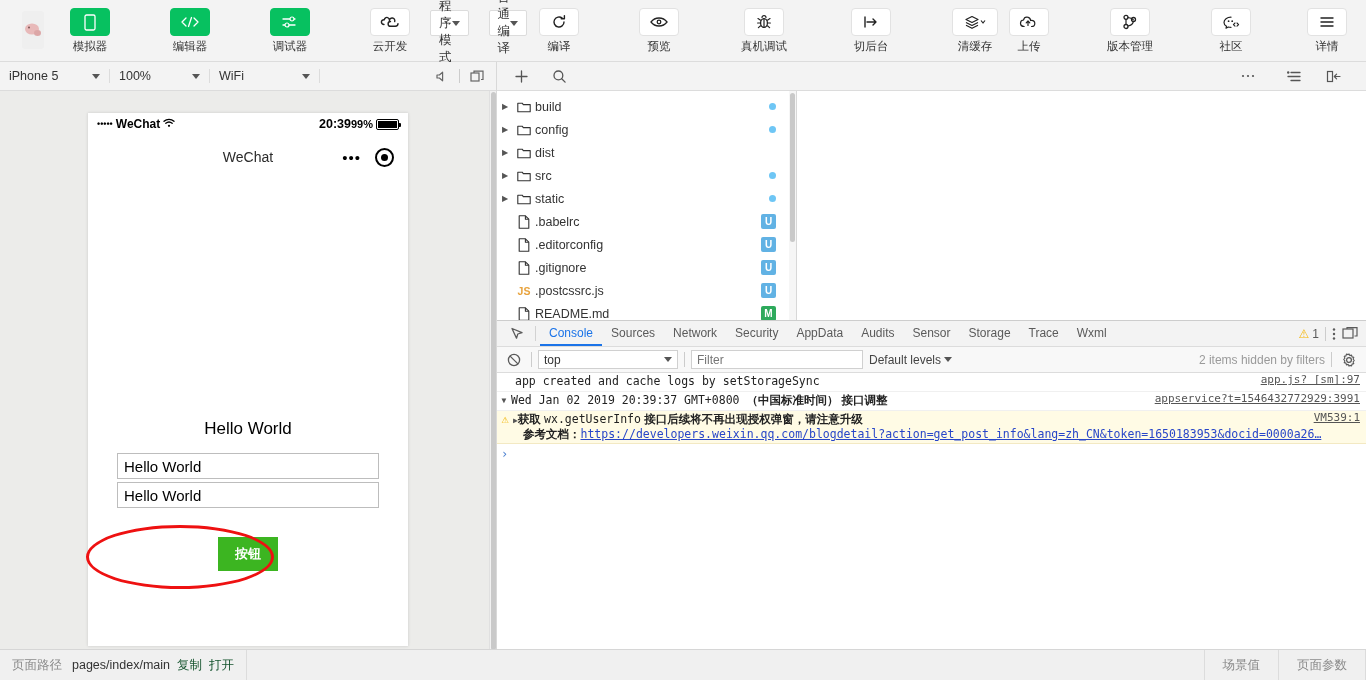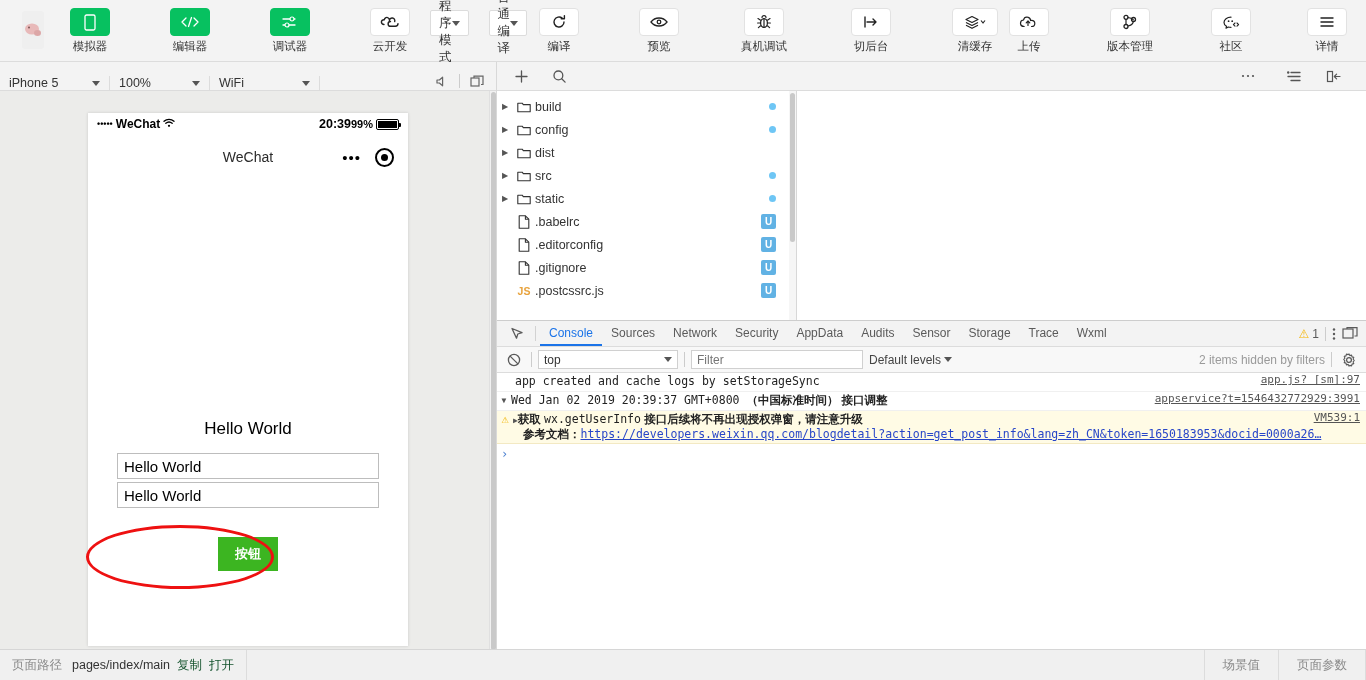--- a/index.html
+++ b/index.html
@@ -63,21 +63,21 @@
   .sim-pane {
     width: 497px; min-width: 497px;
     display: flex; flex-direction: column;
     background: #fff;
     border-right: 1px solid #d8d8d8;
     position: relative;
   }
   .sim-bar {
     height: 29px; min-height: 29px; background: #f3f3f3;
     border-bottom: 1px solid #dcdcdc;
-    display: flex; align-items: flex-end;
+    display: flex; align-items: center;
   }
   .sim-sel {
     display: flex; align-items: center; justify-content: space-between;
     padding: 0 9px; border-right: 1px solid #dcdcdc;
     font-size: 12.5px; color: #333; cursor: pointer;
   }
   .sim-sel.dev { width: 110px; }
   .sim-sel.zoom { width: 100px; }
   .sim-sel.net { width: 110px; }
   .sim-bar-spacer { flex: 1; }
@@ -638,20 +638,31 @@
               <span class="ft-name">.gitignore</span>
               <span class="ft-badge u">U</span>
             </div>
             <div class="ft-row">
               <span class="ft-arrow blank">▶</span>
               <span class="ft-icon">
                 <span class="js-tag">JS</span>
               </span>
               <span class="ft-name">.postcssrc.js</span>
               <span class="ft-badge u">U</span>
+            </div>
+            <div class="ft-row">
+              <span class="ft-arrow blank">▶</span>
+              <span class="ft-icon">
+                <svg width="12" height="14" viewBox="0 0 12 14">
+                  <path d="M1.2.8h6.2l3.4 3.4v9H1.2z" fill="#fff" stroke="#333" stroke-width="1.1" stroke-linejoin="round"></path>
+                  <path d="M7.4.8v3.4h3.4" fill="none" stroke="#333" stroke-width="1.1" stroke-linejoin="round"></path>
+                </svg>
+              </span>
+              <span class="ft-name">README.md</span>
+              <span class="ft-badge m">M</span>
             </div>
             <div class="ft-scroll">
               <i></i>
             </div>
         </div>
         <div class="ft-blank"></div>
       </div>
 
       <div class="devtools">
         <div class="dt-tabs">

